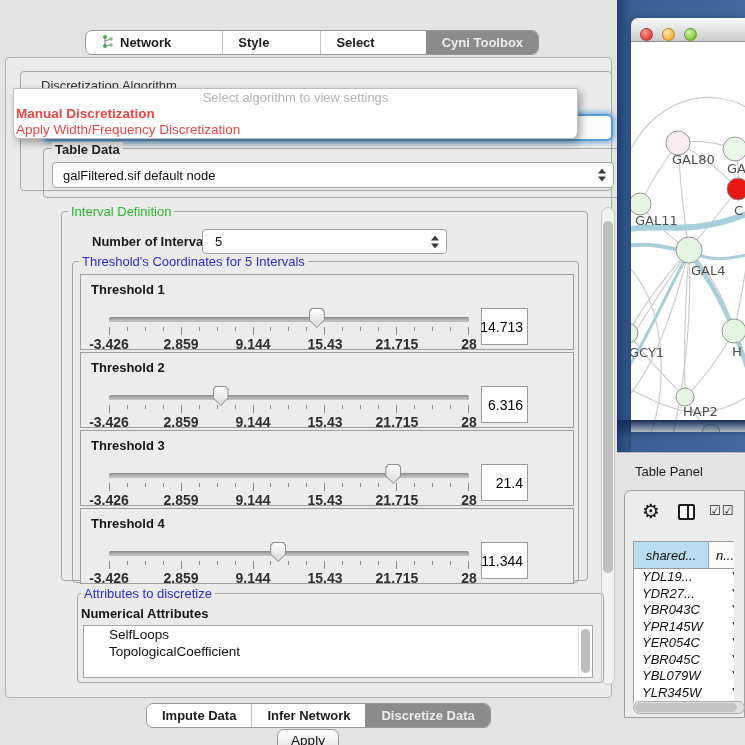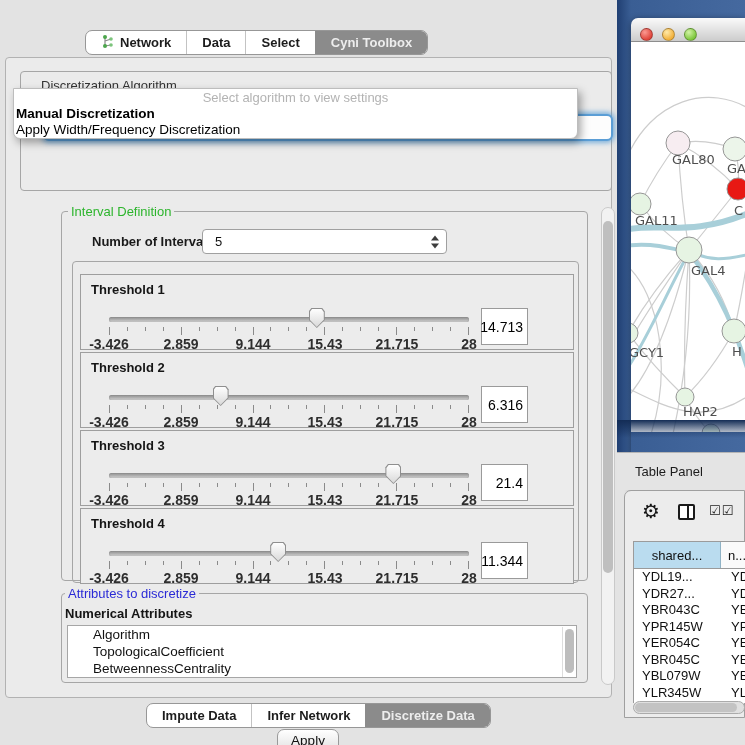--- a/index.html
+++ b/index.html
@@ -13,21 +13,21 @@
   #float-ic { position:absolute; left:574px; top:8px; width:10px; height:10px; border:1.6px solid #1b1b1b; }
   #close-ic { position:absolute; left:594px; top:3px; font-size:14px; font-weight:700; color:#111; }
 
   .tabbar { position:absolute; display:flex; background:#fff; border:1px solid #979797;
     border-radius:7px; overflow:hidden; height:25px; }
   .tab { display:flex; align-items:center; gap:5px; padding:0 15px; font-size:13px; font-weight:700;
     color:#1c1c1c; border-left:1px solid #c3c3c3; white-space:nowrap; cursor:default; }
   .tab:first-child { border-left:none; }
   .tab.sel { background:#8b8b8b; color:#ededed; border-left-color:#8b8b8b; }
   .tab.sel + .tab { border-left-color:#8b8b8b; }
-  #top-tabbar { left:85px; top:30px; }
+  #top-tabbar { left:85px; top:30px;gap:36px; }
   #bottom-tabbar { left:146px; top:703px; }
 
   #cp-content { position:absolute; left:5px; top:57px; width:607px; height:641px;
     background:#ebebeb; border:1px solid #b2b2b2; border-radius:4px; }
 
   .groupbox { position:absolute; border:1px solid #a6a6a6; border-radius:4px; }
   .group-title { position:absolute; font-size:13px; background:#ebebeb; padding:0 3px; white-space:nowrap; }
   .gt-green { color:#2db52d; } .gt-blue { color:#2a2ad6; } .gt-dark { color:#333; }
 
   
@@ -44,21 +44,21 @@
     display:flex; flex-direction:column; gap:3px; }
   .arr-up { width:0; height:0; border-left:4px solid transparent; border-right:4px solid transparent;
     border-bottom:5px solid #3c3c3c; }
   .arr-dn { width:0; height:0; border-left:4px solid transparent; border-right:4px solid transparent;
     border-top:5px solid #3c3c3c; }
 
   
   #algo-popup { position:absolute; left:13px; top:88px; width:565px; height:51px; background:#fff;
     border:1px solid #bdbdbd; border-radius:0 0 7px 7px; box-shadow:3px 4px 9px rgba(0,0,0,.34); z-index:30; }
   #popup-prompt { position:absolute; left:0; top:1px; width:100%; text-align:center; font-size:13px; color:#b3b3b3; }
-  .popup-item { position:absolute; left:2px; font-size:13.5px; color:#000000; white-space:nowrap; }
+  .popup-item { position:absolute; left:2px; font-size:13.5px; color:#ef4444; white-space:nowrap; }
   #popup-item-0 { top:17px; font-weight:700; }
   #popup-item-1 { top:33px; }
 
   
   .vscroll { position:absolute; background:#f2f2f2; border:1px solid #c9c9c9; border-radius:7px; }
   .vthumb { position:absolute; left:1px; background:#bfbfbf; border-radius:6px; }
   #main-vscroll { left:580px; top:135px; width:14px; height:478px; }
   #main-vthumb { top:13px; width:10px; height:352px; }
 
   
@@ -85,21 +85,21 @@
   .tick-strip { position:absolute; left:0; top:22px; width:100%; display:flex; justify-content:space-between; }
   .tick { width:1px; height:4px; background:#8a8a8a; }
   .tick.major { height:8px; }
   .scale-labels { position:absolute; left:0; top:31px; width:100%; height:12px; }
   .scale-label { position:absolute; transform:translateX(-50%); font-size:14px; font-weight:700; color:#2e2e2e; white-space:nowrap; }
   .thr-value { position:absolute; left:400px; top:33px; width:47px; height:37px; background:#fff;
     border:1px solid #9a9a9a; font-size:14px; color:#000; display:flex; align-items:center;
     justify-content:flex-end; padding-right:4px; }
 
   
-  #attr-group { left:40px; top:521px; width:527px; height:90px; }
+  #attr-group { left:56px; top:521px; width:527px; height:90px; }
   #attr-title { left:3px; top:-8px; }
   #num-attr-label { position:absolute; left:3px; top:12px; font-size:13px; font-weight:700; color:#151515; }
   #attr-list { position:absolute; left:5px; top:31px; width:510px; height:53px; background:#fff;
     border:1px solid #a6a6a6; overflow:hidden; }
   .attr-item { font-size:13.5px; color:#111; padding-left:25px; height:17px; line-height:17px; white-space:nowrap; }
   #list-vscroll { position:absolute; right:1px; top:1px; width:13px; height:51px; background:#fff; border-left:1px solid #ddd; }
   #list-vthumb { position:absolute; left:2px; top:2px; width:9px; height:44px; background:#bdbdbd; border-radius:5px; }
 
   #apply-btn { position:absolute; left:271px; top:671px; width:62px; height:23px;
     background:linear-gradient(#ffffff,#e2e2e2); border:1px solid #9a9a9a; border-radius:7px;
@@ -127,22 +127,22 @@
   #tp-panel { position:absolute; left:624px; top:490px; width:121px; height:228px;
     background:#ececec; border:1px solid #9f9f9f; border-radius:7px 0 0 0; }
   #tp-toolbar { position:absolute; left:0; top:0; width:100%; height:48px; }
   #gear-ic { position:absolute; left:17px; top:8px; font-size:20px; color:#141414;
     font-family:"DejaVu Sans", sans-serif; }
   #col-ic { position:absolute; left:53px; top:13px; width:17px; height:16px; background:#fff;
     border:2px solid #1a1a1a; border-radius:2px; }
   #col-ic::after { content:""; position:absolute; left:50%; top:0; width:2px; height:100%; background:#1a1a1a; }
   #chk-ic { position:absolute; left:84px; top:12px; font-size:13px; color:#222; letter-spacing:1px;
     font-family:"DejaVu Sans", sans-serif; }
-  #node-table { position:absolute; left:8px; top:50px; width:113px; height:162px; background:#fff;
-    border-top:1px solid #9b9b9b; border-left:1px solid #9b9b9b; overflow:hidden; }
+  #node-table { position:absolute; left:8px; top:50px; width:101px; height:162px; background:#fff;
+    border-top:1px solid #9b9b9b; border-left:1px solid #9b9b9b; overflow:hidden;font-style:italic; }
   #nt-header { display:flex; height:27px; border-bottom:1px solid #9a9a9a; }
   .nt-hcell { font-size:13px; color:#111; display:flex; align-items:center; }
   .nt-hcell.c0 { width:90px; background:#badcef; border-right:1px solid #8fb2c5; justify-content:center; }
   .nt-hcell.c1 { flex:1; background:#fafafa; padding-left:7px; }
   .nt-row { display:flex; height:16.5px; font-size:13px; color:#101010; }
   .nt-c0 { width:90px; padding-left:8px; white-space:nowrap; overflow:hidden; }
   .nt-c1 { flex:1; padding-left:7px; white-space:nowrap; overflow:hidden; }
   #nt-hscroll { position:absolute; left:8px; top:210px; width:112px; height:13px;
     background:#e0e0e0; border:1px solid #ababab; border-radius:7px; }
   #nt-hthumb { position:absolute; left:1px; top:1px; width:102px; height:9px; background:#c3c3c3; border-radius:5px; }
@@ -158,52 +158,63 @@
         <span><svg width="14" height="15" viewBox="0 0 14 15">
             <path d="M4 3 L4 12 M4 7 L10 5 M4 12 L10 11" stroke="#8a8a8a" stroke-width="1.2" fill="none"></path>
             <circle cx="4" cy="3" r="2" fill="#4ca64c"></circle>
             <circle cx="10" cy="5" r="1.8" fill="#7cc47c"></circle>
             <circle cx="4" cy="12" r="2" fill="#4ca64c"></circle>
             <circle cx="10" cy="11" r="1.8" fill="#7cc47c"></circle>
           </svg></span>
         <span>Network</span>
       </span>
       <span class="tab">
-        <span>Data</span>
+        <span>Style</span>
       </span>
       <span class="tab">
         <span>Select</span>
       </span>
       <span class="tab sel">
         <span>Cyni Toolbox</span>
       </span>
     </div>
 
   <div id="cp-content">
 
     <div id="disc-group" class="groupbox">
       <span id="disc-title" class="group-title gt-dark">Discretization Algorithm</span>
       <div id="algo-combo"></div>
+      <div id="td-group" class="groupbox" style="position:absolute;">
+        <span id="td-title" class="group-title">Table Data</span>
+        <div id="td-combo" class="combo">
+          <span>galFiltered.sif default node</span>
+          <span class="combo-arrows">
+            <span class="arr-up"></span>
+              <span class="arr-dn"></span>
+          </span>
+        </div>
+      </div>
 
       <div id="main-vscroll" class="vscroll">
         <div id="main-vthumb" class="vthumb"></div>
       </div>
 
       <div id="interval-group" class="groupbox" style="position:absolute;">
         <span id="interval-title" class="group-title gt-green">Interval Definition</span>
         <span id="noi-label">Number of Intervals</span>
         <div id="noi-spinner">
           <span>5</span>
           <span class="combo-arrows">
             <span class="arr-up"></span>
               <span class="arr-dn"></span>
           </span>
         </div>
 
         <div id="thr-group">
+          <span id="thr-title" class="group-title gt-blue">Threshold's Coordinates for 5 Intervals</span>
 
           <div class="threshold-row" style="top:12px;">
             <span class="thr-label">Threshold 1</span>
             <div class="slider-zone">
               <div class="slider-track"></div>
               <div class="slider-thumb" style="left: calc(57.7197% - 8px);"></div>
               <div class="tick-strip">
                   <span class="tick major"></span>
                   <span class="tick"></span>
                   <span class="tick"></span>
@@ -358,23 +369,22 @@
             <div class="thr-value">11.344</div>
           </div>
         </div>
       </div>
 
       <div id="attr-group" class="groupbox" style="position:absolute;">
         <span id="attr-title" class="group-title gt-blue">Attributes to discretize</span>
         <span id="num-attr-label">Numerical Attributes</span>
         <div id="attr-list">
           <div id="attr-items">
-              <div class="attr-item">Algorithm</div>
+              <div class="attr-item">SelfLoops</div>
               <div class="attr-item">TopologicalCoefficient</div>
-              <div class="attr-item">BetweennessCentrality</div>
             </div>
           <div id="list-vscroll">
             <div id="list-vthumb"></div>
           </div>
         </div>
       </div>
     </div>
 
     <div id="apply-btn">Apply</div>
   </div>

